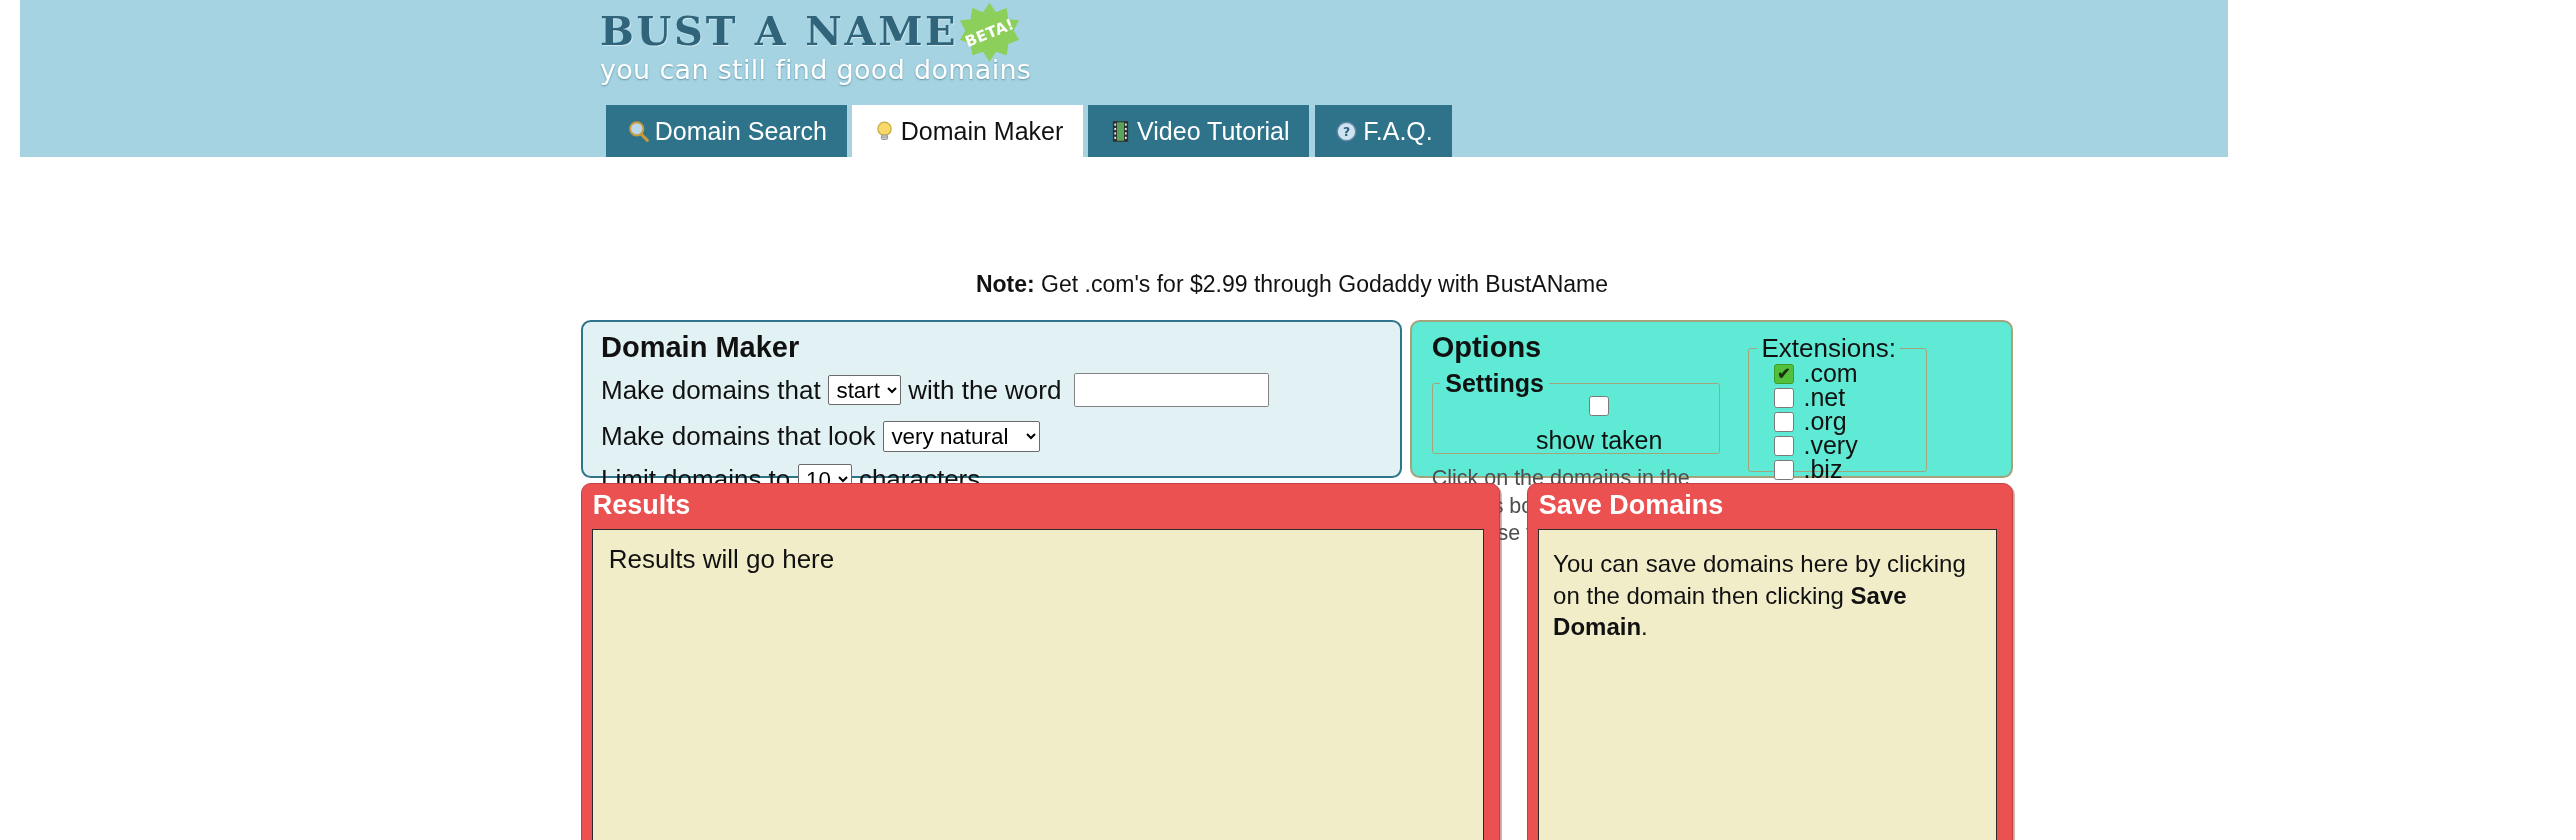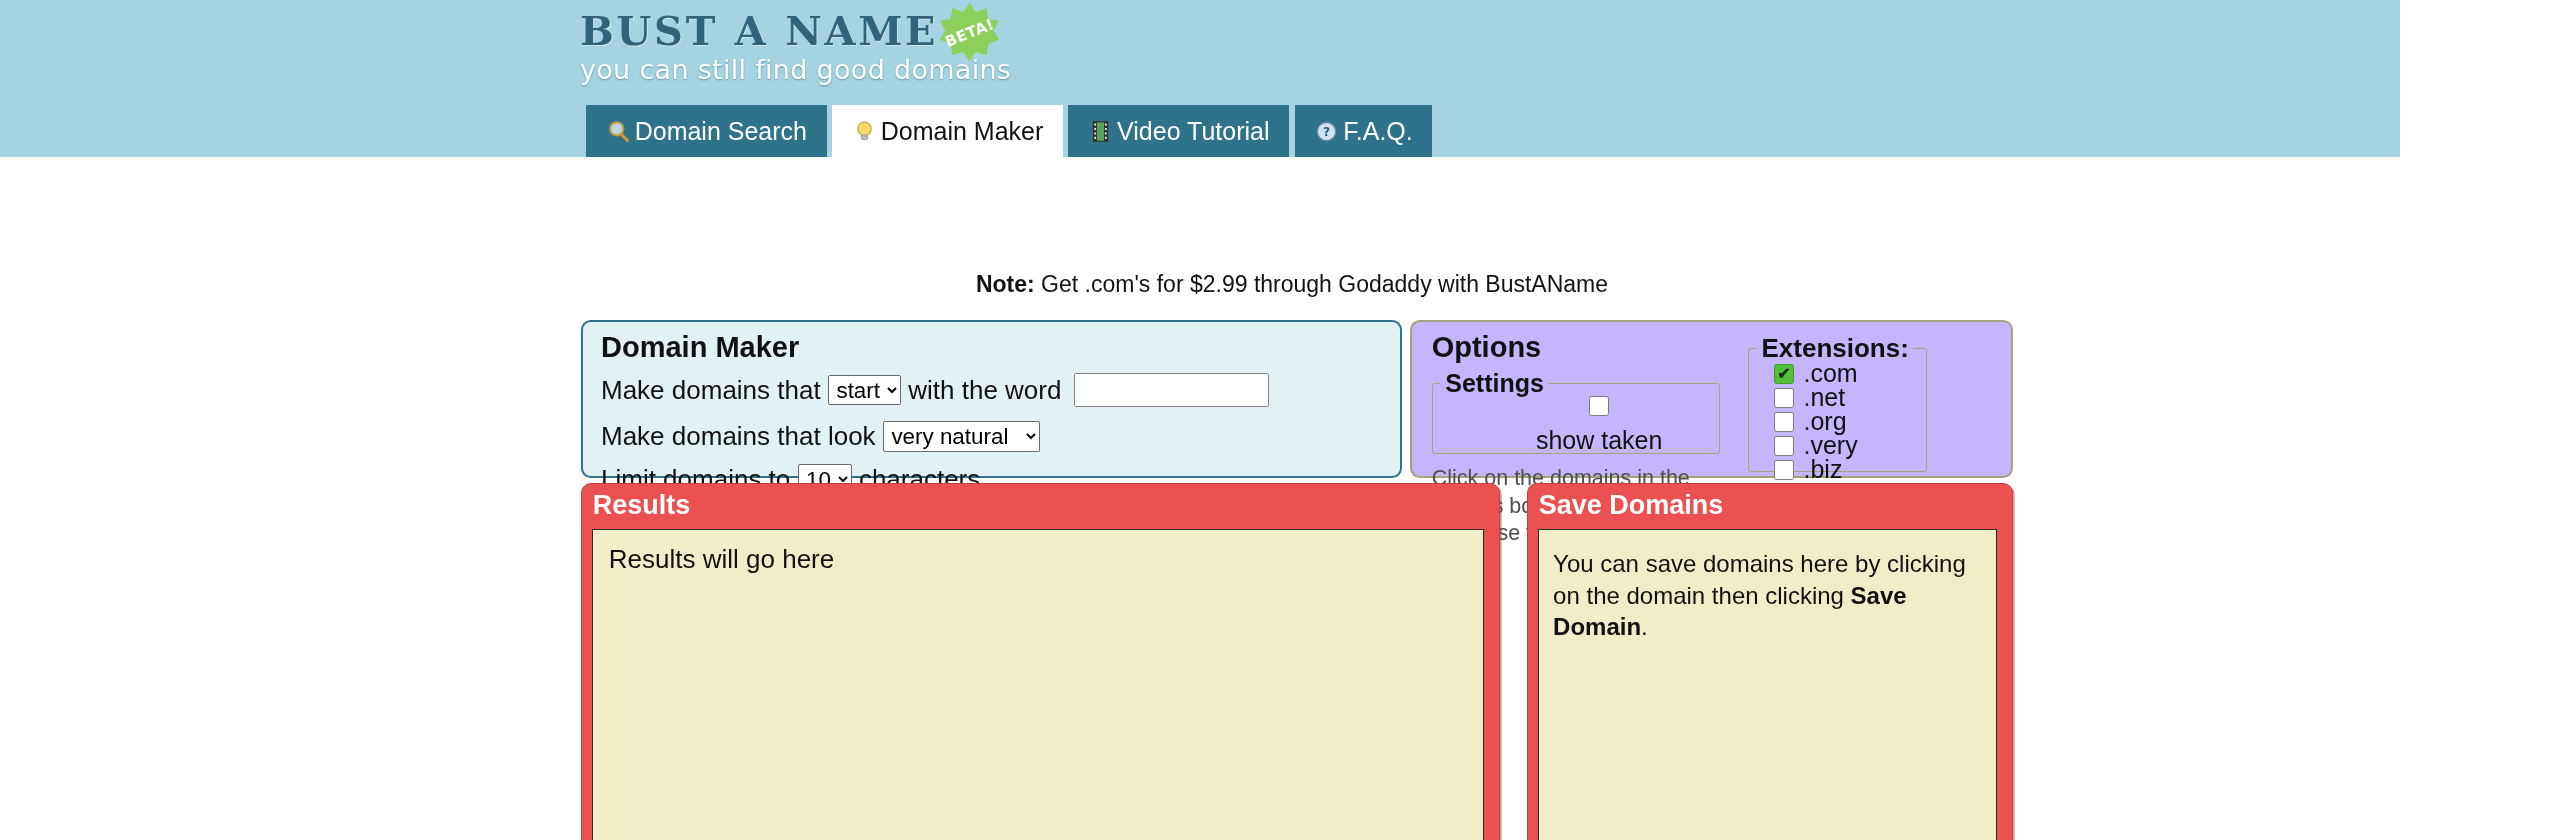--- a/index.html
+++ b/index.html
@@ -7,23 +7,24 @@
     margin: 0; padding: 0;
     width: 2576px; height: 841px;
     overflow: hidden;
     background: #ffffff;
     font-family: "Liberation Sans", sans-serif;
   }
 
   
   .header-band {
     position: relative;
-    width: 2400px;
+    width: 2208px;
     height: 157px;
     background: #a5d3e2;
+    margin-left: 20px;
   }
 
   .lang-bar {
     position: absolute;
     left: 1293px;
     top: 7.2px;
     font-size: 24px;
     color: #1d1d1d;
     white-space: nowrap;
     letter-spacing: 0.2px;
@@ -256,21 +257,21 @@
     margin-top: 1.8px;
   }
 
   
   .panel-options {
     position: absolute;
     left: 1410px;
     top: 163px;
     width: 603px;
     height: 158px;
-    background: #c4b5fd;
+    background: #5eead4;
     border: 2.7px solid #a5a37c;
     border-radius: 9.8px;
   }
   .options-title {
     position: absolute;
     left: 19.7px; top: 9px;
     font-size: 29px;
     font-weight: bold;
     color: #111111;
   }
@@ -336,21 +337,21 @@
     left: 336px; top: 10.7px;
     width: 179px;
     height: 139px;
     border: 0.9px solid #a5a37c;
     border-radius: 2.7px;
     margin: 0;
     padding: 0;
   }
   fieldset.ext-fs legend {
     font-size: 26px;
-    font-weight: bold;
+    font-weight: normal;
     color: #111111;
     padding: 0 4.5px;
     margin-left: 8px;
   }
   .ext-list {
     padding-left: 25px;
     margin-top: -1.8px;
   }
   .ext-row {
     display: flex;

